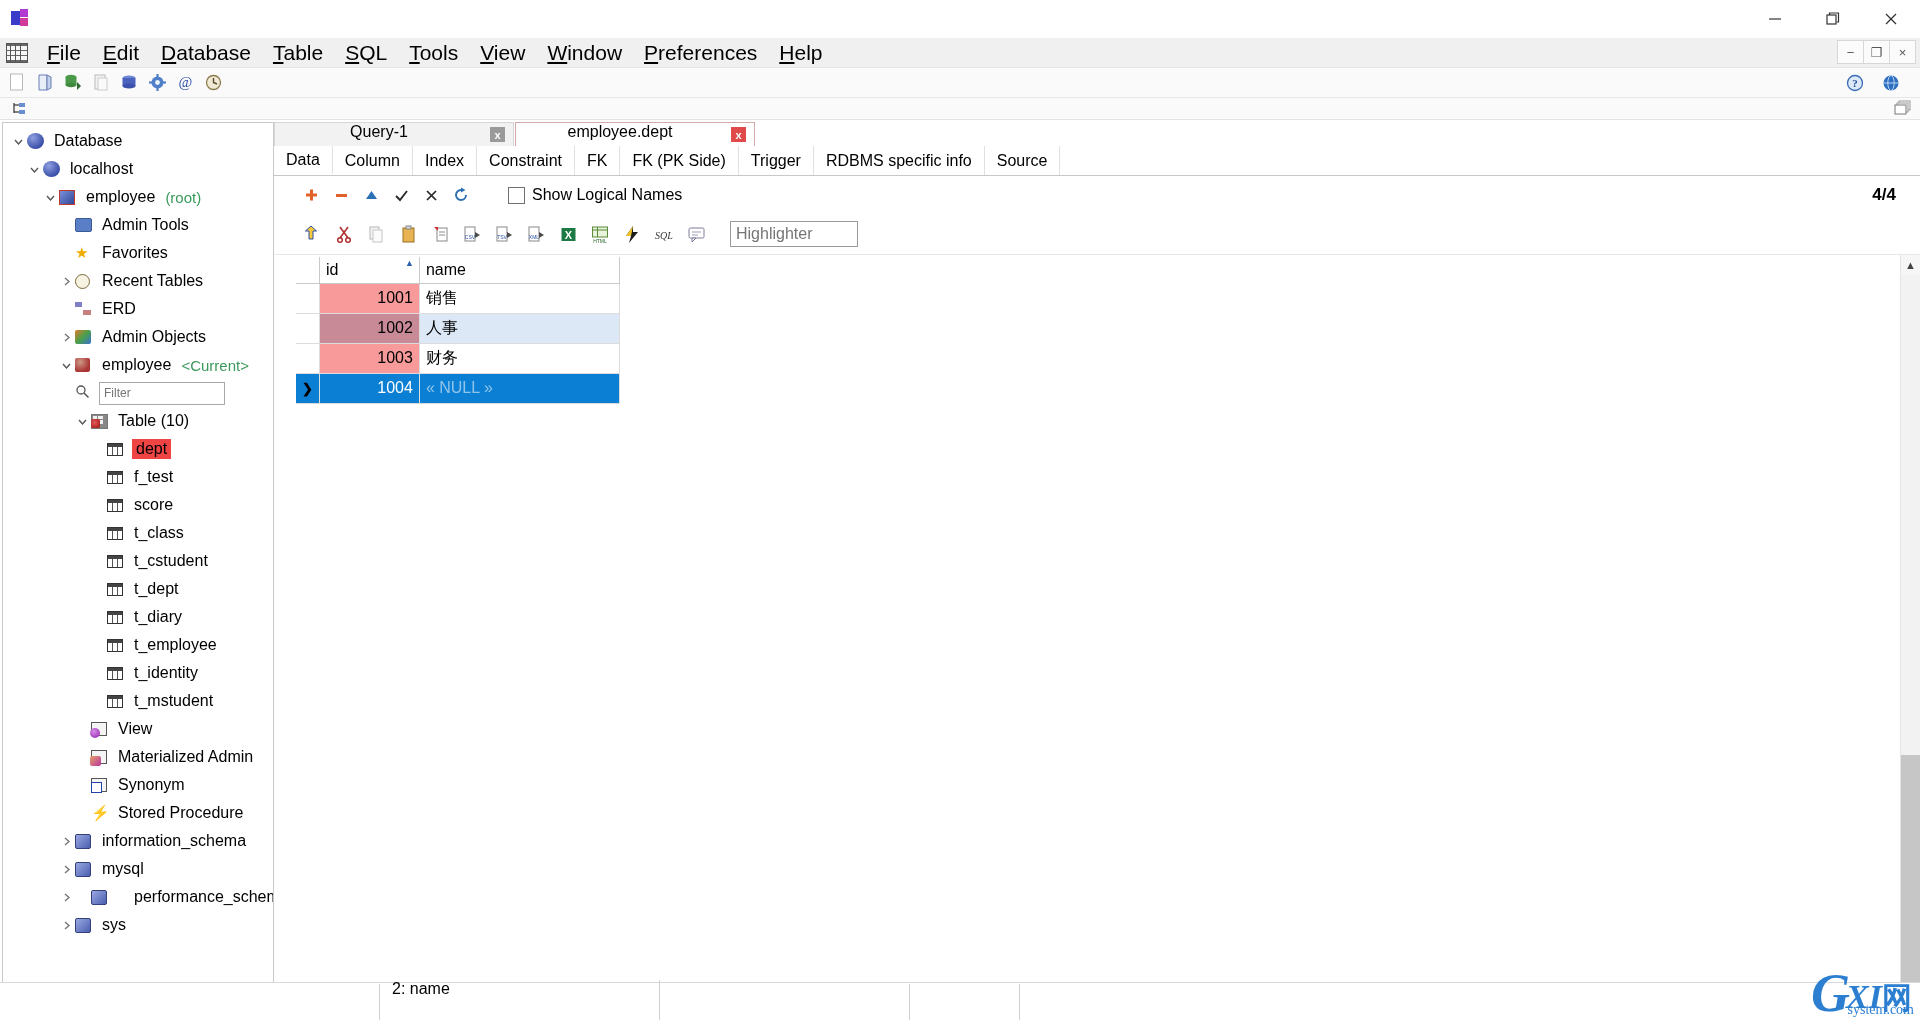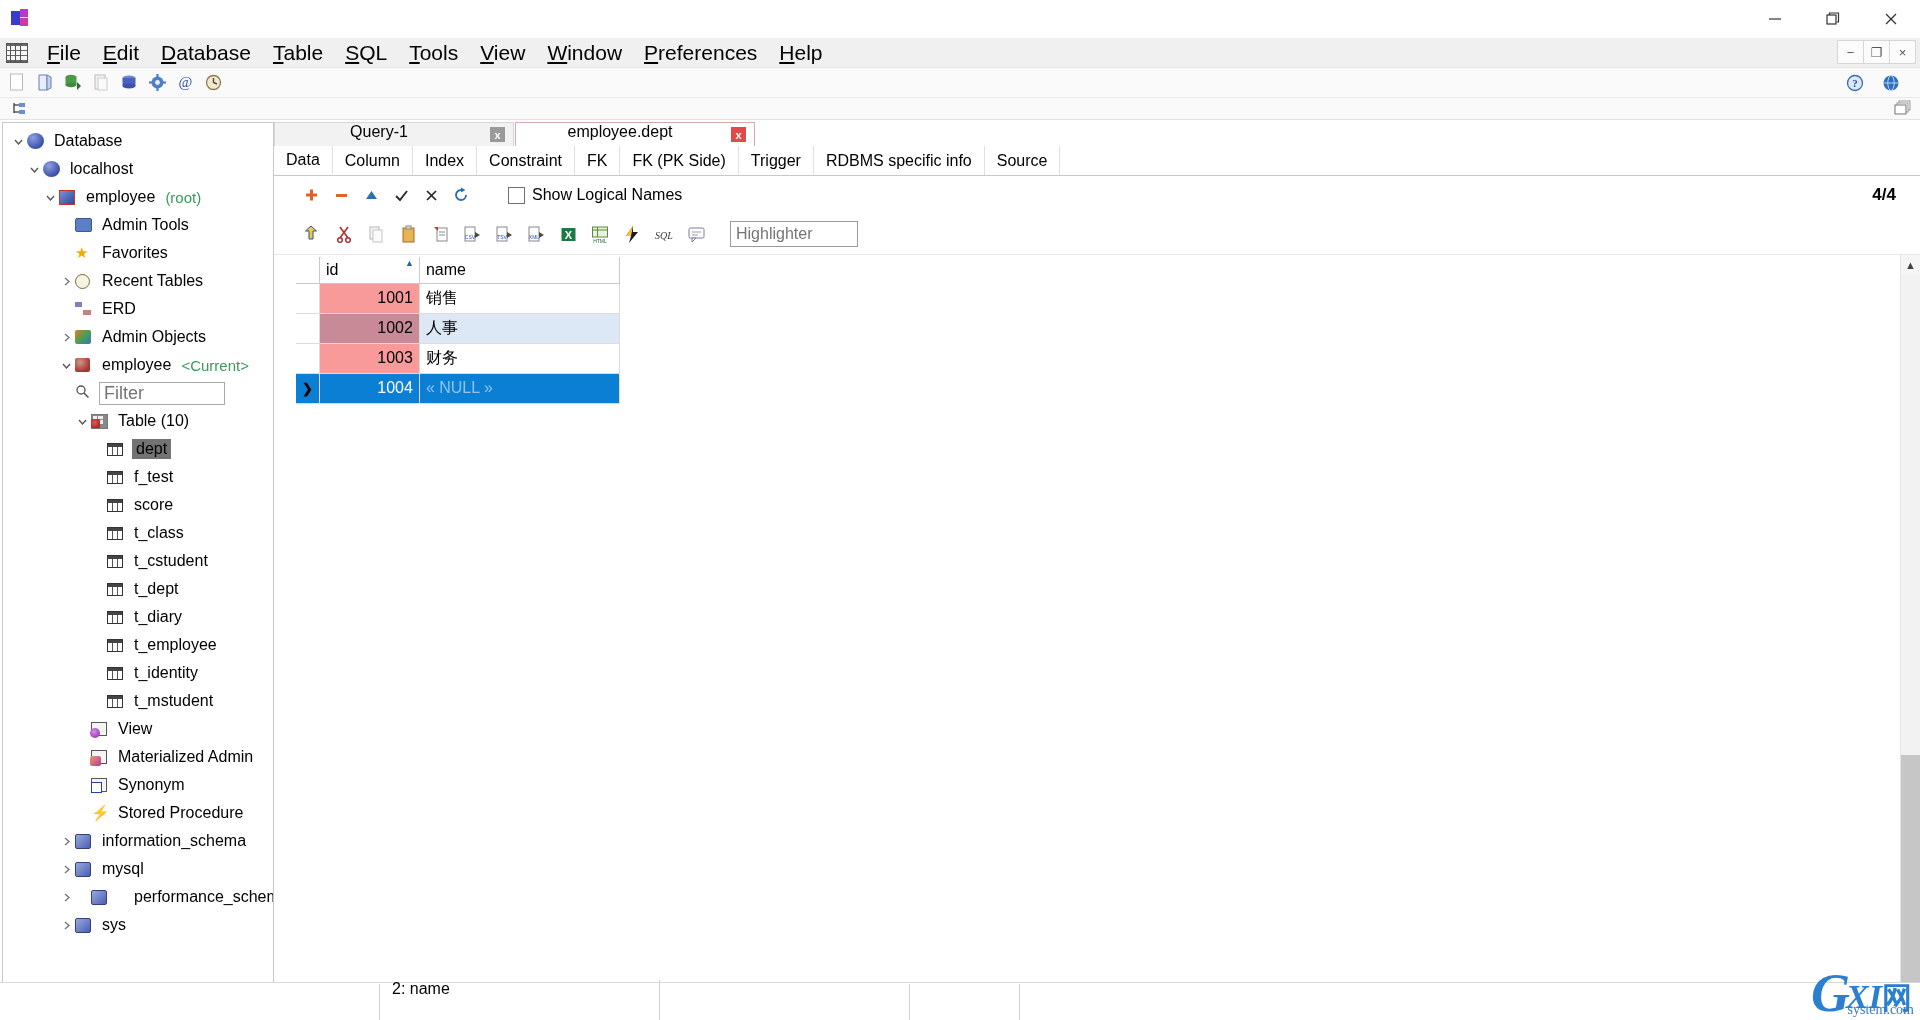--- a/index.html
+++ b/index.html
@@ -93,21 +93,21 @@
   }
   .twist {
     width: 14px; height: 14px; flex: none; display: flex;
     align-items: center; justify-content: center; color: #5a5a5a; font-size: 11px;
     margin-right: 2px;
   }
   .twist svg { display:block; }
   .tico { width: 20px; height: 18px; flex: none; margin-right: 5px; position: relative; }
   .tlabel { padding: 1px 2px; }
   .tsub { color: #3a9a5c; margin-left: 8px; font-size: 15px; }
-  .sel-label { background: #737373; padding: 1px 4px; }
+  .sel-label { background: #ef4444; padding: 1px 4px; }
 
   
   .ic-db { width:17px; height:16px; margin-top:1px; border-radius:50%;
      background: radial-gradient(circle at 35% 30%, #8f9fe0, #3a4fa8 70%); }
   .ic-dbred { width:16px;height:15px;margin-top:2px;border:1.5px solid #c0392b;background:linear-gradient(135deg,#7a8fd8,#2f4899); }
   .ic-dbred2 { width:15px;height:14px;margin-top:2px;border-radius:2px;background:radial-gradient(circle at 35% 30%,#c98,#a33 70%); }
   .ic-monitor { width:17px;height:14px;margin-top:2px;background:#5b7fc7;border:1px solid #3a5a96;border-radius:2px; }
   .ic-star { color:#f0ad00; font-size:15px; line-height:18px; }
   .ic-clock { width:15px;height:15px;margin-top:2px;border-radius:50%;border:1.5px solid #7a6a3a;background:#f7f3e3; }
   .ic-erd { width:16px;height:14px;margin-top:2px;background:
@@ -134,21 +134,21 @@
   .ic-syn::after { content:""; position:absolute; left:-1px; bottom:-2px; width:9px;height:9px;
      background:#fff; border:1px solid #2244aa; }
   .ic-proc { color:#f0a000; font-size:15px; line-height:18px; }
   .ic-schema { width:16px;height:15px;margin-top:2px;border-radius:2px;
       background:linear-gradient(135deg,#9aa8e0,#4a5fb0); border:1px solid #33407a; }
 
   .filterrow { display: flex; align-items: center; height: 28px; }
   .filter-mag { width: 20px; height: 18px; flex:none; margin-right:4px; position:relative; }
   .filter-input {
     width: 126px; height: 23px; border: 1px solid #a9a9a9; background: #fff;
-    font-size: 18px; color: #9b9b9b; padding: 0 4px; font-family: "Liberation Sans", sans-serif;
+    font-size: 12px; color: #9b9b9b; padding: 0 4px; font-family: "Liberation Sans", sans-serif;
   }
 
   .sb-hscroll {
     height: 20px; border-top: 1px solid #e0e0e0; background: #fbfbfb;
     display: flex; align-items: center; position: relative;
   }
   .sb-arrow { width: 18px; height: 18px; display:flex; align-items:center; justify-content:center; color:#333; font-size:13px; }
   .sb-thumb { height: 14px; background: #cdcdcd; flex: 1; margin: 0 2px; }
 
   

